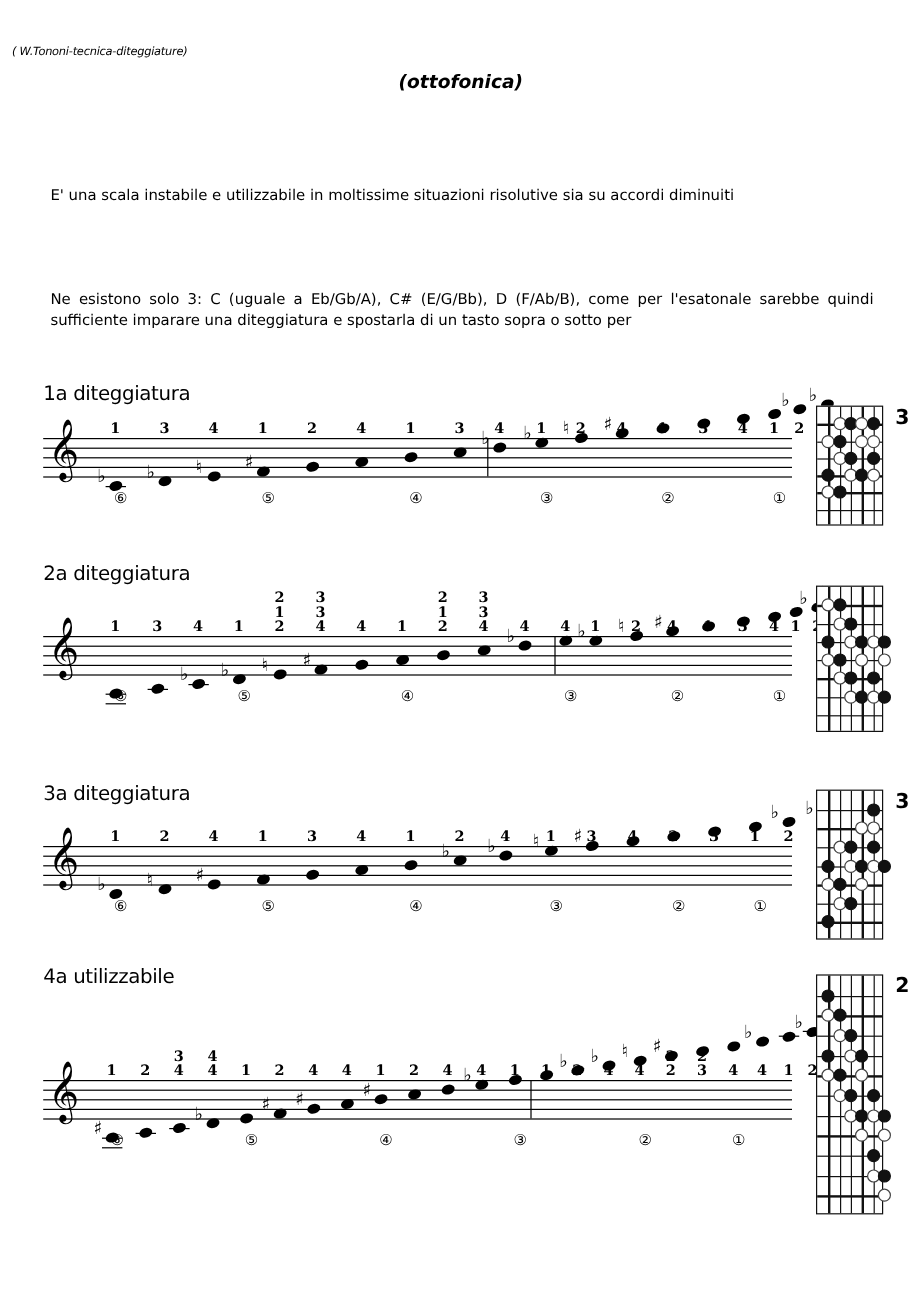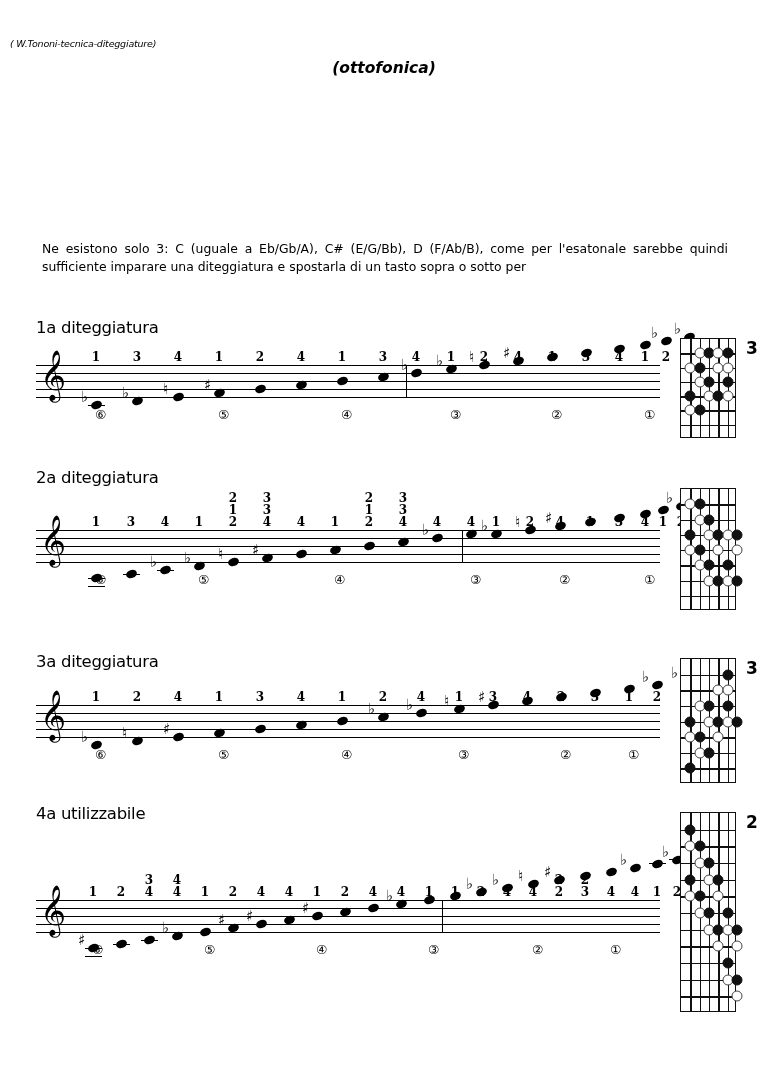--- a/index.html
+++ b/index.html
@@ -161,20 +161,21 @@
 </head>
 <body>
 
 <div class="credit">( W.Tononi-tecnica-diteggiature)</div>
 
 <div class="title-block">
   <div class="title-sub">(ottofonica)</div>
 </div>
 
 <div class="para p1">
+  <span>E' una scala instabile e utilizzabile in moltissime situazioni risolutive sia su accordi diminuiti</span>
 </div>
 
 <div class="para p2">
   <span>Ne esistono solo 3:  C (uguale a Eb/Gb/A), C# (E/G/Bb), D (F/Ab/B), come per l'esatonale</span>
   <span>sarebbe quindi sufficiente imparare una diteggiatura e spostarla di un tasto sopra o sotto per</span>
 </div>
 
 <div id="systems-root">
     <div class="system">
       <div class="sys-title" style="top: 318px;">1a diteggiatura</div>

